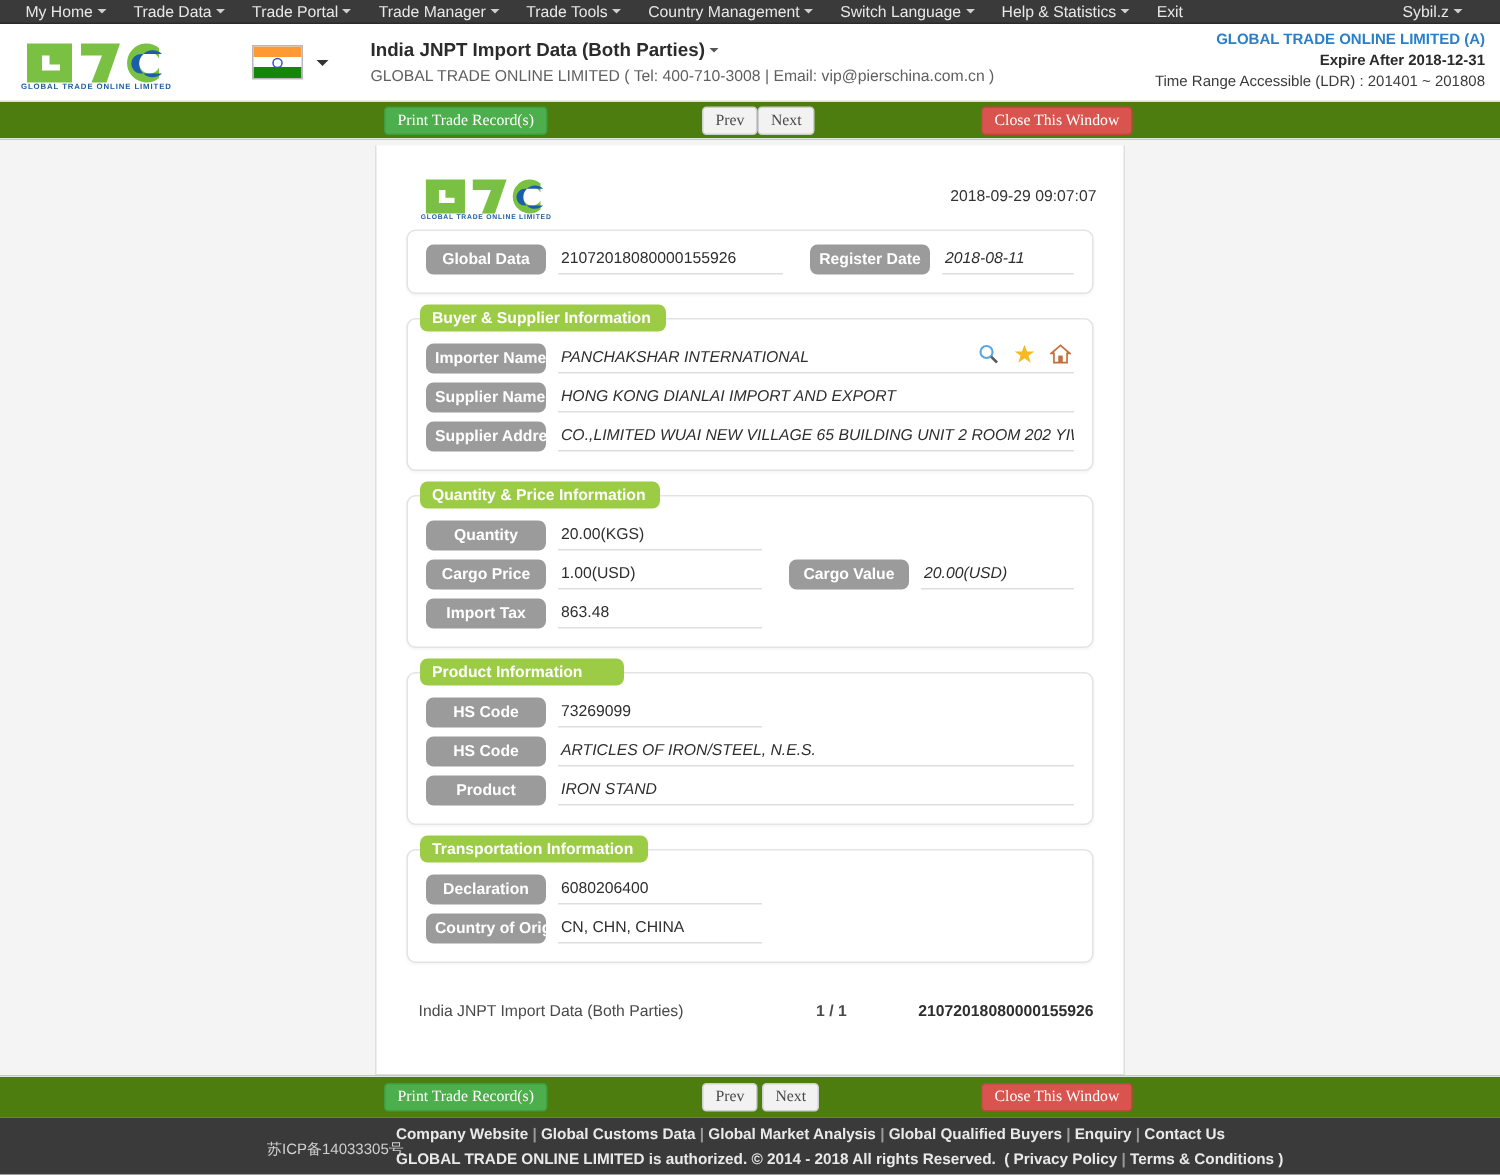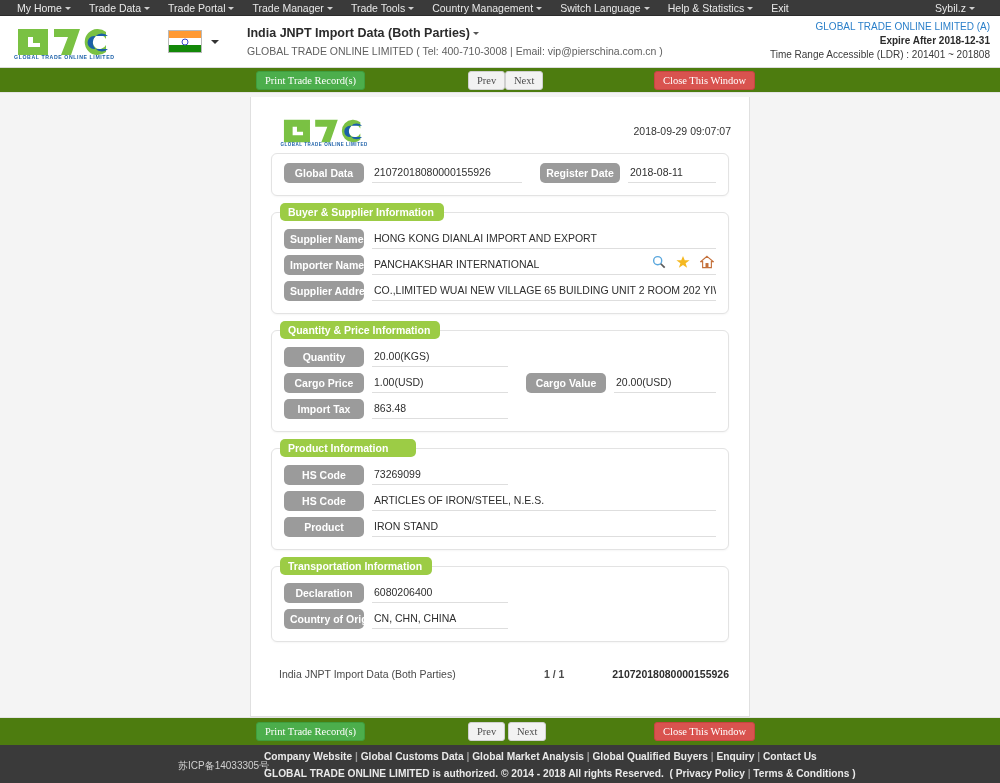--- a/index.html
+++ b/index.html
@@ -100,21 +100,21 @@
     line-height: 16px;
     margin-top: 2px;
   }
 
   .header-right {
     position: absolute;
     right: 10px; top: 4px;
     text-align: right;
     line-height: 14px;
   }
-  .hr-l1 { font-size: 10px; font-weight: normal; color: #2a7fc9; }
+  .hr-l1 { font-size: 10px; font-weight: bold; color: #2a7fc9; }
   .hr-l2 { font-size: 10px; font-weight: bold; color: #2b2b2b; }
   .hr-l3 { font-size: 10px; color: #3a3a3a; }
 
   
   .toolbar {
     background: #4d7c0f;
     height: 25px;
     display: flex;
     align-items: center;
     position: relative;
@@ -220,21 +220,21 @@
     color: #2e2e2e;
     border-bottom: 1px solid #dedede;
     margin-left: 8px;
     padding: 3px 2px 3px 2px;
     line-height: 13px;
     white-space: nowrap;
     overflow: hidden;
   }
   .val.w-short { width: 136px; flex: 0 0 136px; }
   .val.w-mid   { width: 150px; flex: 0 0 150px; }
-  .val.w-long  { flex: 1 1 auto; }
+  .val.w-long  { flex: 1 1 auto; font-style: italic; }
 
   .icons {
     position: absolute;
     right: 2px; top: 0px;
     display: flex; gap: 10px; align-items: center;
   }
   .icons span { cursor: pointer; line-height: 14px; display:inline-block;}
 
   
   .sheet-summary {
@@ -353,24 +353,20 @@
       <div class="row">
         <div class="lbl">Global Data</div>
         <div class="val w-mid">21072018080000155926</div>
         <div class="lbl" style="margin-left:18px;">Register Date</div>
         <div class="val w-long">2018-08-11</div>
       </div>
     </div>
 
     <div class="card has-title">
       <div class="card-title">Buyer &amp; Supplier Information</div>
-      <div class="row">
-        <div class="lbl">Supplier Name</div>
-        <div class="val w-long">HONG KONG DIANLAI IMPORT AND EXPORT</div>
-      </div>
       <div class="row">
         <div class="lbl">Importer Name</div>
         <div class="val w-long">PANCHAKSHAR INTERNATIONAL</div>
         <div class="icons">
           <span>
             <svg width="14" height="14" viewBox="0 0 16 16">
                 <circle cx="6.5" cy="6.5" r="4.6" fill="none" stroke="#5aa7dd" stroke-width="1.6"></circle>
                 <line x1="10" y1="10" x2="14.5" y2="14.5" stroke="#5a5a5a" stroke-width="2"></line>
               </svg>
           </span>
@@ -381,20 +377,24 @@
           </span>
           <span>
             <svg width="14" height="14" viewBox="0 0 16 16">
                 <path d="M8 1.5 L15 7.5 H13 V14.5 H3 V7.5 H1 Z" fill="none" stroke="#c4703a" stroke-width="1.3"></path>
                 <rect x="6.3" y="9.2" width="3.4" height="5.3" fill="#c4703a"></rect>
               </svg>
           </span>
         </div>
       </div>
       <div class="row">
+        <div class="lbl">Supplier Name</div>
+        <div class="val w-long">HONG KONG DIANLAI IMPORT AND EXPORT</div>
+      </div>
+      <div class="row">
         <div class="lbl">Supplier Address</div>
         <div class="val w-long">CO.,LIMITED WUAI NEW VILLAGE 65 BUILDING UNIT 2 ROOM 202 YIWU</div>
       </div>
     </div>
 
     <div class="card has-title">
       <div class="card-title">Quantity &amp; Price Information</div>
       <div class="row">
         <div class="lbl">Quantity</div>
         <div class="val w-short">20.00(KGS)</div>

